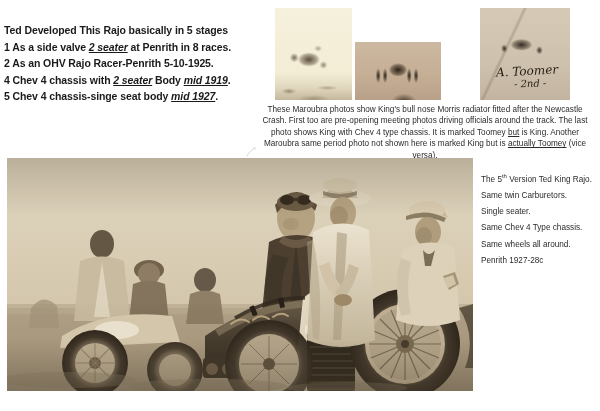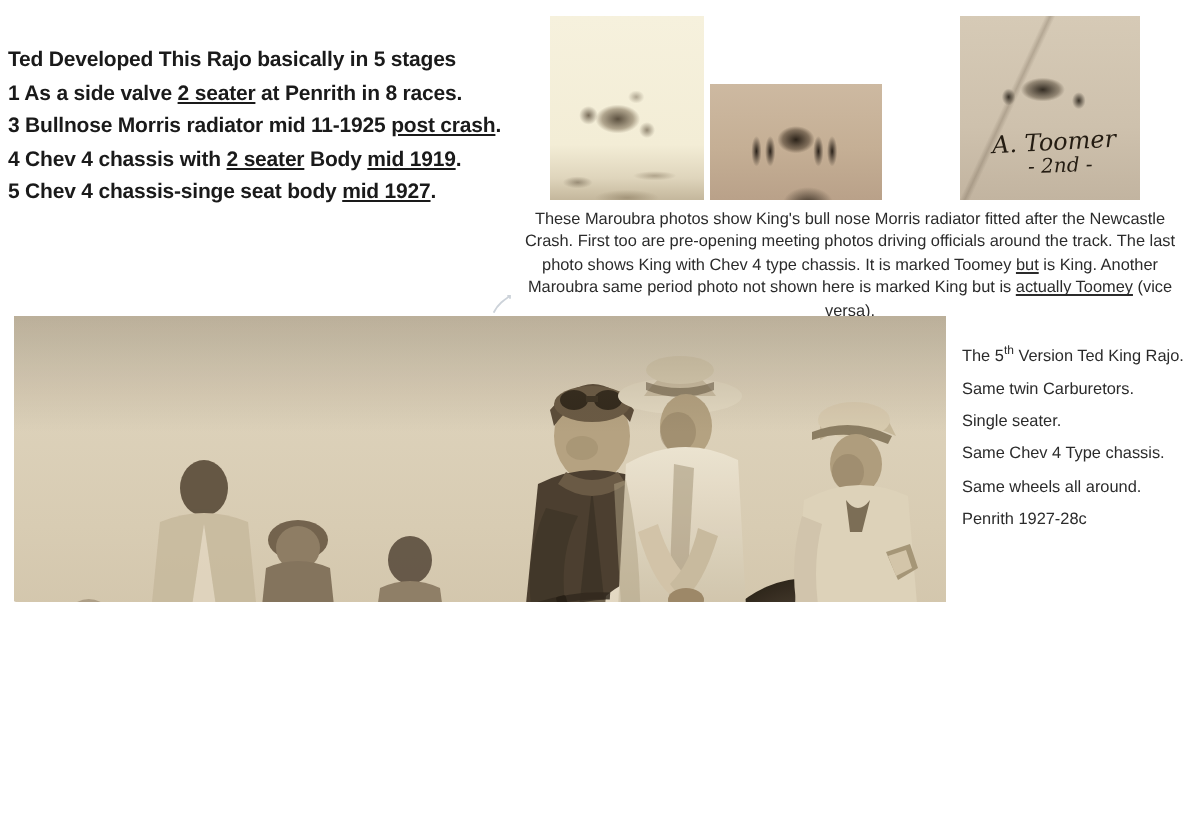--- a/index.html
+++ b/index.html
@@ -3,21 +3,21 @@
 <meta charset="utf-8">
 <style>
   html, body {
     margin: 0;
     padding: 0;
     background: #ffffff;
   }
   #page {
     position: relative;
     width: 600px;
-    height: 301px;
+    height: 411px;
     background: #ffffff;
     overflow: hidden;
     font-family: "Liberation Sans", sans-serif;
     border-radius: 10px;
   }
 
   
   #stage-list {
     position: absolute;
     left: 4px;
@@ -28,20 +28,21 @@
     font-size: 10.5px;
     font-weight: bold;
     color: #1a1a1a;
     line-height: 16.6px;
     white-space: nowrap;
     letter-spacing: -0.1px;
   }
   #stage-list .line .u {
     text-decoration: underline;
     text-underline-offset: 1px;
+    font-style: italic;
   }
 
   
   .photo {
     position: absolute;
     overflow: hidden;
     background-repeat: no-repeat;
   }
 
   #photo-maroubra-1 {
@@ -175,24 +176,24 @@
 
   <div id="stage-list">
     <div class="line">
       <span>Ted Developed This Rajo basically in 5 stages</span>
     </div>
 
     <div class="line">
       <span>1 As a side valve </span><span class="u">2 seater</span><span> at Penrith in 8 races.</span>
     </div>
 
-
     <div class="line">
-      <span>3 Bullnose Morris radiator mid 11-1925 </span><span class="u">post crash</span><span>.</span>
+      <span>2 As an OHV Rajo Racer-Penrith 5-10-1925.</span>
     </div>
+
 
     <div class="line">
       <span>4 Chev 4 chassis with </span><span class="u">2 seater</span><span> Body </span><span class="u">mid 1919</span><span>.</span>
     </div>
 
     <div class="line">
       <span>5 Chev 4 chassis-singe seat body </span><span class="u">mid 1927</span><span>.</span>
     </div>
   </div>
 

